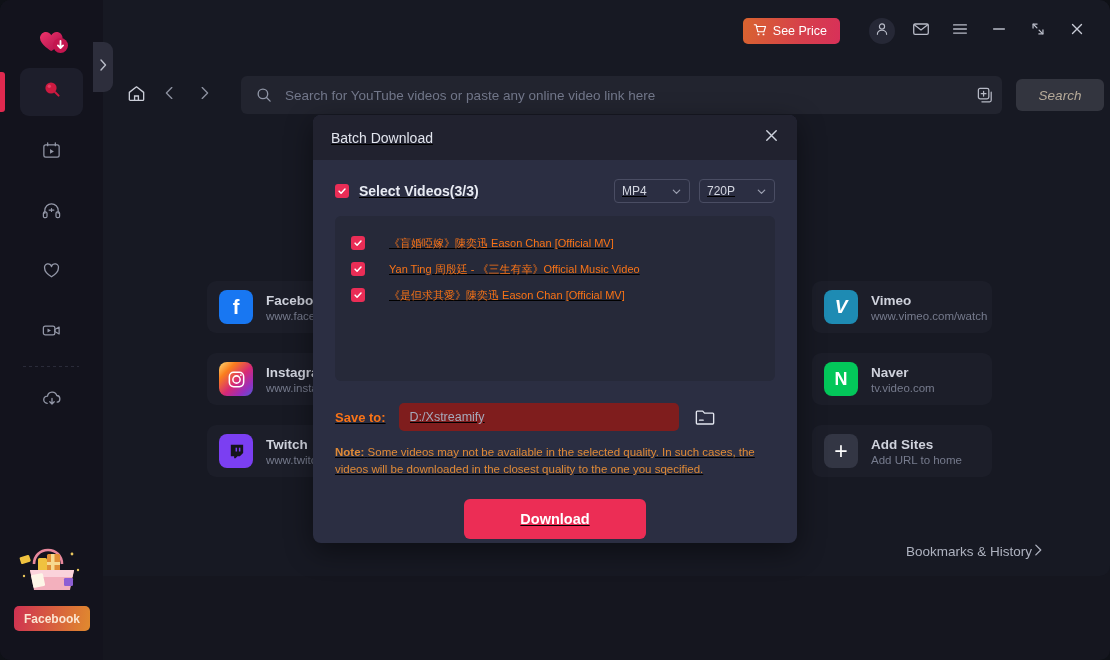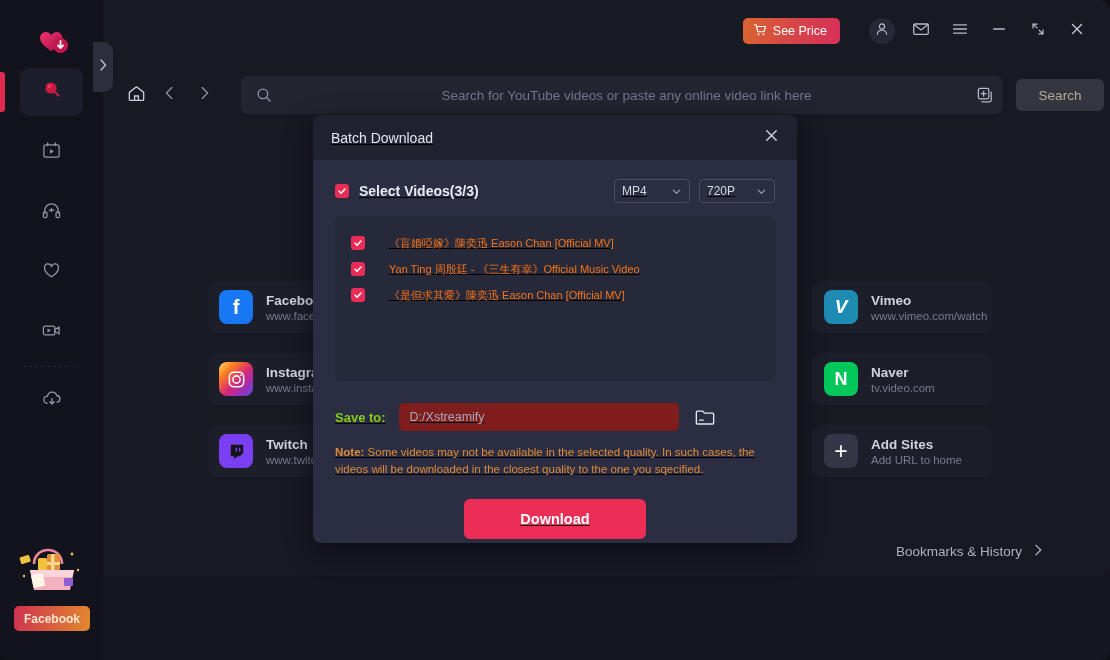--- a/index.html
+++ b/index.html
@@ -128,36 +128,36 @@
     border-radius: 6px;
     display: flex; align-items: center;
   }
   .search-ico { margin-left: 14px; display: flex; color: #9096a6; }
   .search-input {
     flex: 1;
     background: transparent; border: none; outline: none;
     color: #d6d9e3; font-size: 13.5px;
     margin-left: 12px;
     font-family: "Liberation Sans", sans-serif;
-    text-align: center;
   }
   .search-input::placeholder { color: #72778a; }
   .paste-ico {
     width: 34px; height: 38px;
     display: flex; align-items: center; justify-content: center;
     color: #b7bac6; cursor: pointer;
   }
   .search-btn {
     margin-left: 14px;
     width: 88px; height: 32px;
     border-radius: 6px; border: none;
     background: #33353f;
     color: #b6aa99; font-size: 13.5px;
     cursor: pointer;
     font-family: "Liberation Sans", sans-serif;
+    font-style: italic;
   }
 
   
   .card {
     position: absolute;
     width: 180px; height: 52px;
     background: #1c1e29;
     border-radius: 9px;
     display: flex; align-items: center;
     padding-left: 12px;
@@ -168,21 +168,21 @@
     display: flex; align-items: center; justify-content: center;
     flex: 0 0 34px;
     font-weight: bold; color: #fff;
   }
   .card-text { margin-left: 13px; overflow: hidden; }
   .card-title { font-size: 13.5px; font-weight: bold; color: #cfd2dc; white-space: nowrap; }
   .card-url { font-size: 11.5px; color: #767b8d; margin-top: 2px; white-space: nowrap; }
 
   .bookmarks {
     position: absolute; right: 65px; top: 542px;
-    display: flex; align-items: center; gap: 10px;
+    display: flex; align-items: center; 
     color: #aeb2bf; font-size: 13.5px; cursor: pointer;
   }
 
   
   #modal {
     position: absolute; left: 313px; top: 115px;
     width: 484px; height: 428px;
     background: #2b2e42;
     border-radius: 8px;
     box-shadow: 0 8px 28px rgba(0,0,0,.45);
@@ -230,21 +230,21 @@
     overflow: hidden;
   }
   .vrow { display: flex; align-items: center; height: 26px; }
   .vrow .vlabel {
     margin-left: 24px; font-size: 11px; color: #f97316;
     white-space: nowrap; overflow: hidden;
   }
   .saveto-row {
     display: flex; align-items: center; margin-top: 22px;
   }
-  .saveto-label { font-size: 13px; font-weight: bold; color: #84cc16; }
+  .saveto-label { font-size: 13px; font-weight: bold; color: #f97316; }
   .saveto-input {
     margin-left: 13px; width: 280px; height: 28px;
     background: #7f1d1d; border-radius: 5px; border: none;
     color: #a6aabb; font-size: 12.5px; padding: 0 11px;
     outline: none;
     font-family: "Liberation Sans", sans-serif;
   }
   .folder-ico { margin-left: 15px; color: #e3e6ef; cursor: pointer; display: flex; }
   .note {
     margin-top: 13px;

